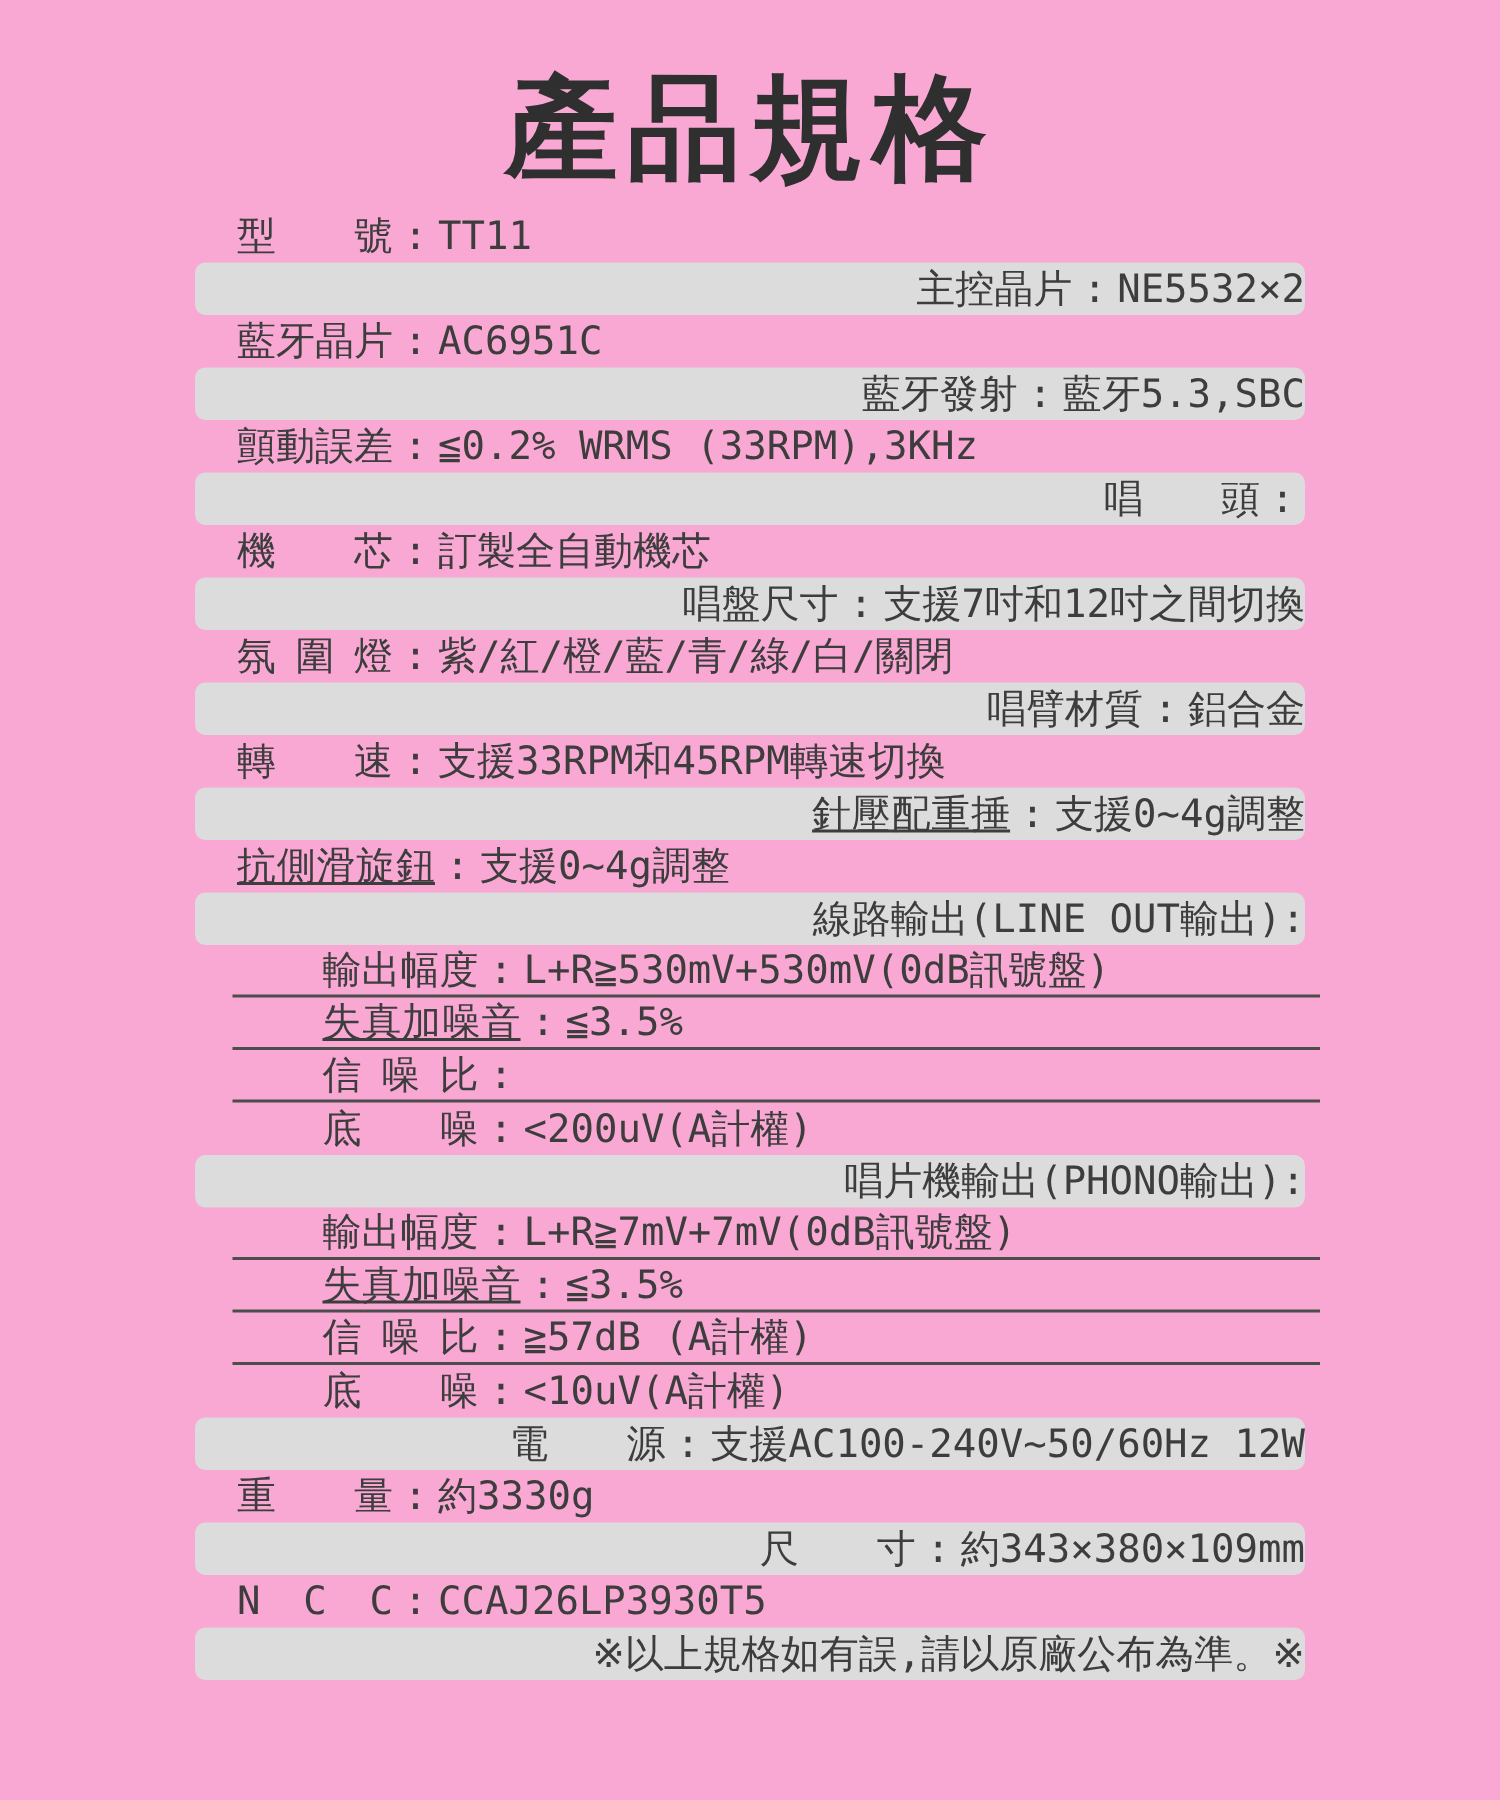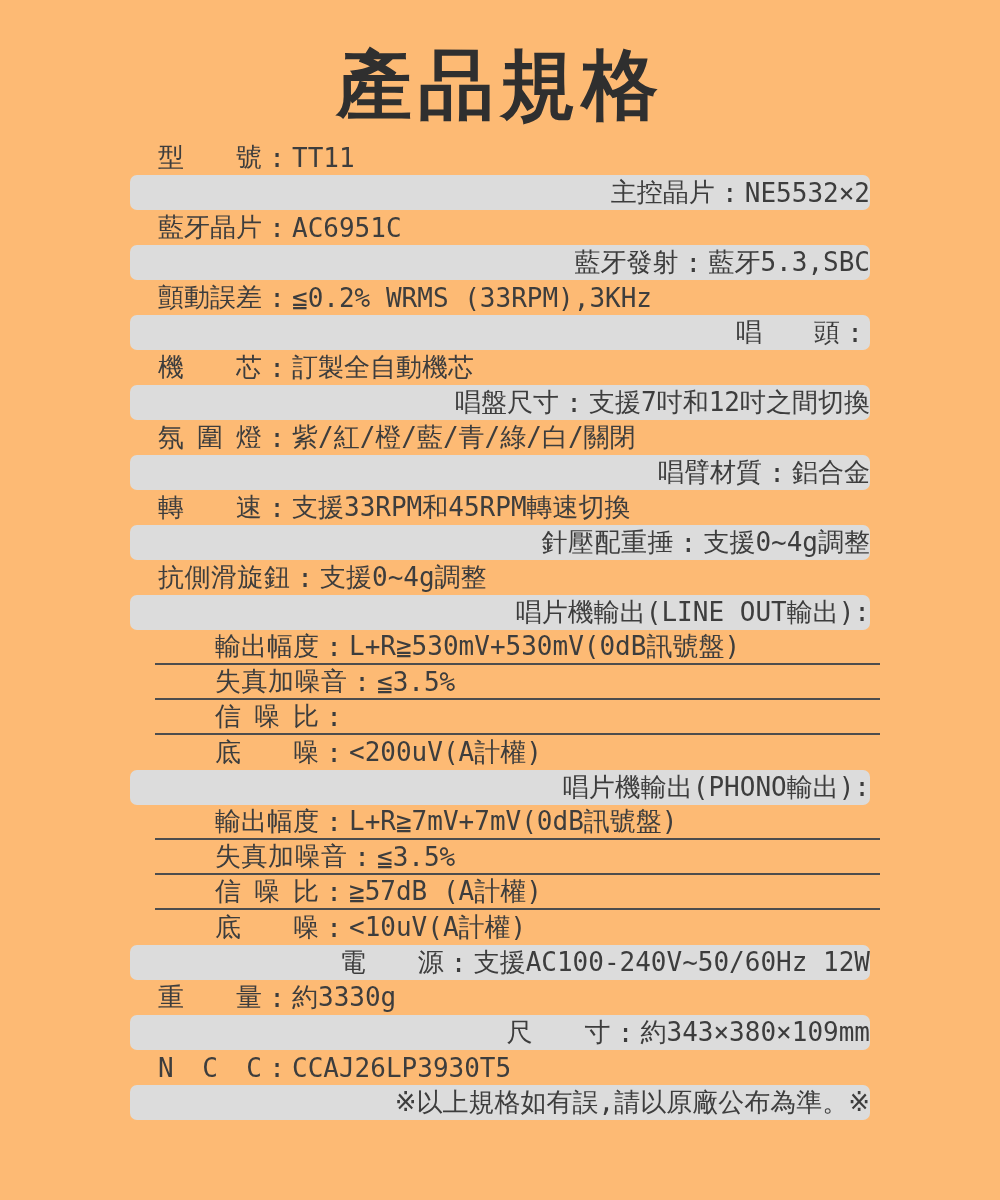--- a/index.html
+++ b/index.html
@@ -1,19 +1,19 @@
 <!DOCTYPE html>
 <html><head>
 <meta charset="utf-8">
 <style>
   html,body{margin:0;padding:0;background:#ffffff;}
   .page{
     position:relative;
     width:1000px;height:1200px;
-    background:#fdba74;
+    background:#f9a8d4;
     color:#3d3d3d;
     font-family:"DejaVu Sans Mono","DejaVu Sans",sans-serif;
     overflow:hidden;
   }
   .title{
     padding-top:44px;
     text-align:center;
     font-size:76px;
     line-height:82px;
     font-weight:bold;
@@ -54,20 +54,21 @@
   .lbl{
     display:inline-block;
     width:104px;
     text-align:justify;
     text-align-last:justify;
     white-space:nowrap;
     flex:0 0 auto;
   }
   .lbl.w5{
     width:132px;
+    text-decoration:underline;
   }
   .colon{
     display:inline-block;
     width:30px;
     text-align:center;
     flex:0 0 auto;
   }
   .val{white-space:nowrap;}
 </style>
 </head>
@@ -149,21 +150,21 @@
         <span class="val">支援0~4g調整</span>
     </div>
 
     <div class="row">
       <span class="lbl w5">抗側滑旋鈕</span>
         <span class="colon">:</span>
         <span class="val">支援0~4g調整</span>
     </div>
 
     <div class="row gray">
-      <span class="val">唱片機輸出(LINE OUT輸出):</span>
+      <span class="val">線路輸出(LINE OUT輸出):</span>
     </div>
 
     <div class="row sub u">
       <span class="lbl">輸出幅度</span>
         <span class="colon">:</span>
         <span class="val">L+R≧530mV+530mV(0dB訊號盤)</span>
     </div>
 
     <div class="row sub u">
       <span class="lbl w5">失真加噪音</span>

